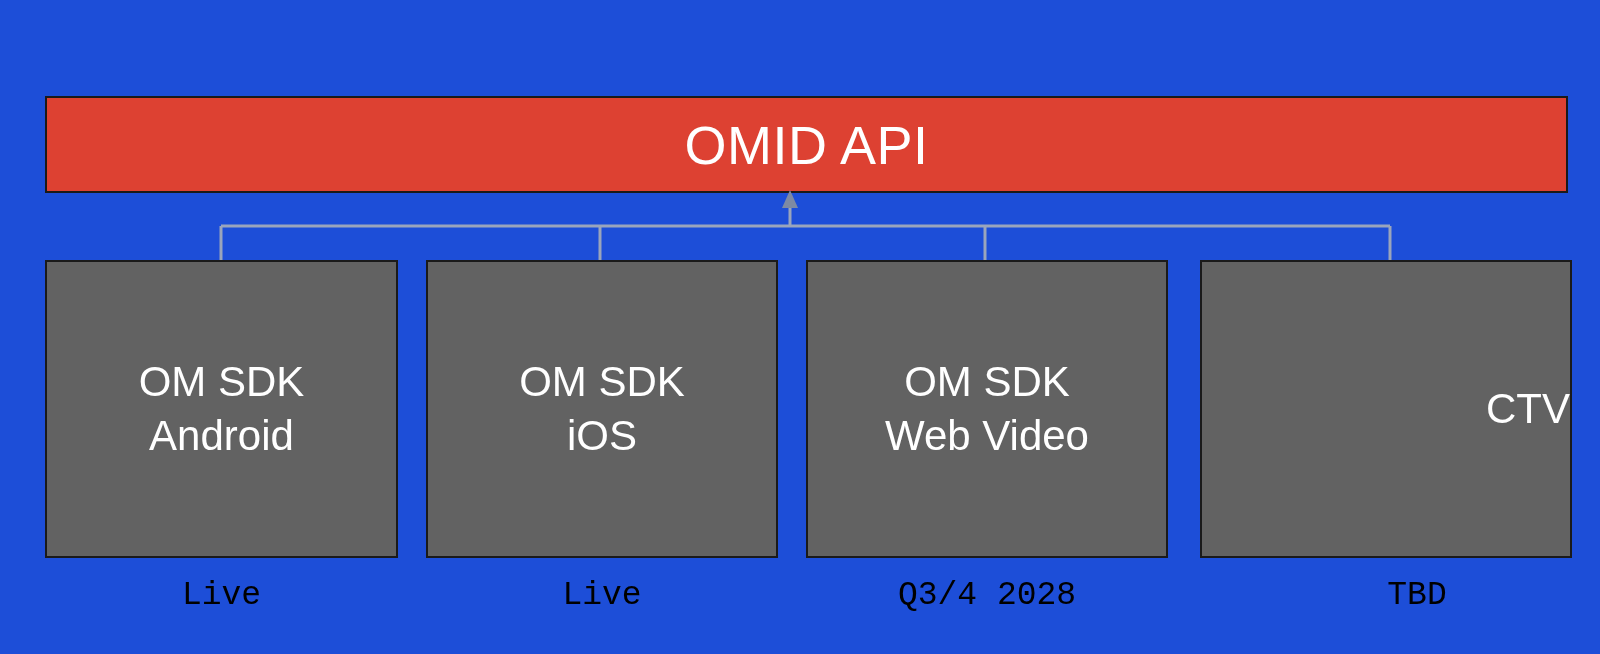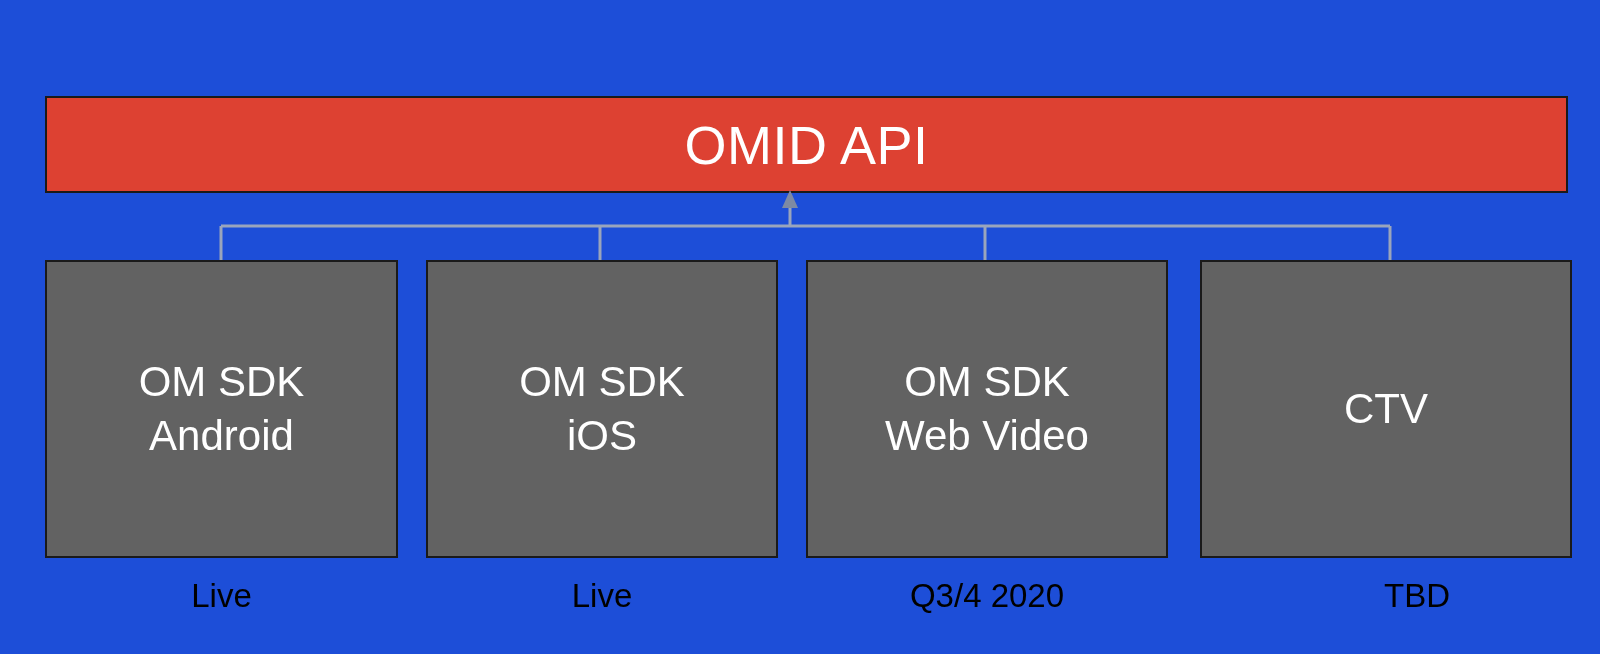--- a/index.html
+++ b/index.html
@@ -70,32 +70,32 @@
     font-family: "Liberation Sans", sans-serif;
     font-size: 42px;
     font-weight: 400;
     line-height: 1.28;
     white-space: pre-line;
   }
 
   .box-android   { left: 45px;   width: 353px; }
   .box-ios       { left: 426px;  width: 352px; }
   .box-webvideo  { left: 806px;  width: 362px; }
-  .box-ctv       { left: 1200px; width: 372px; }
+  .box-ctv       { left: 1200px; width: 372px; justify-content: flex-end; }
 
   
   .status-caption {
     position: absolute;
     top: 572px;
     height: 46px;
     display: flex;
     align-items: center;
     justify-content: center;
     color: #000000;
-    font-family: Liberation Sans, sans-serif;
+    font-family: Liberation Mono, monospace;
     font-size: 33px;
     font-weight: 400;
     line-height: 1;
   }
   .cap-android  { left: 45px;   width: 353px; }
   .cap-ios      { left: 426px;  width: 352px; }
   .cap-webvideo { left: 806px;  width: 362px; }
   .cap-ctv      { left: 1231px; width: 372px; }
 </style>
 </head>
@@ -140,17 +140,17 @@
   </div>
 
   <div class="module-box box-ctv">
     <span class="module-label">CTV</span>
   </div>
 
   <div class="status-caption cap-android">Live</div>
 
   <div class="status-caption cap-ios">Live</div>
 
-  <div class="status-caption cap-webvideo">Q3/4 2020</div>
+  <div class="status-caption cap-webvideo">Q3/4 2028</div>
 
   <div class="status-caption cap-ctv">TBD</div>
 
 </div>
 
 </body></html>

